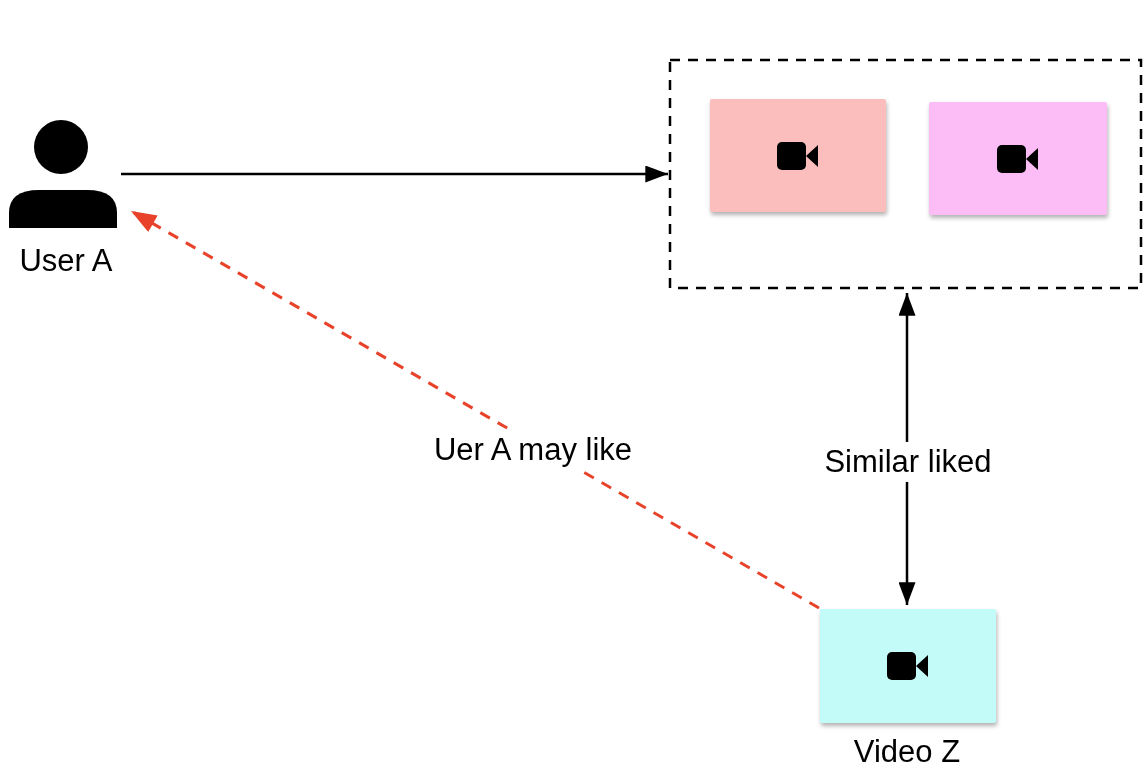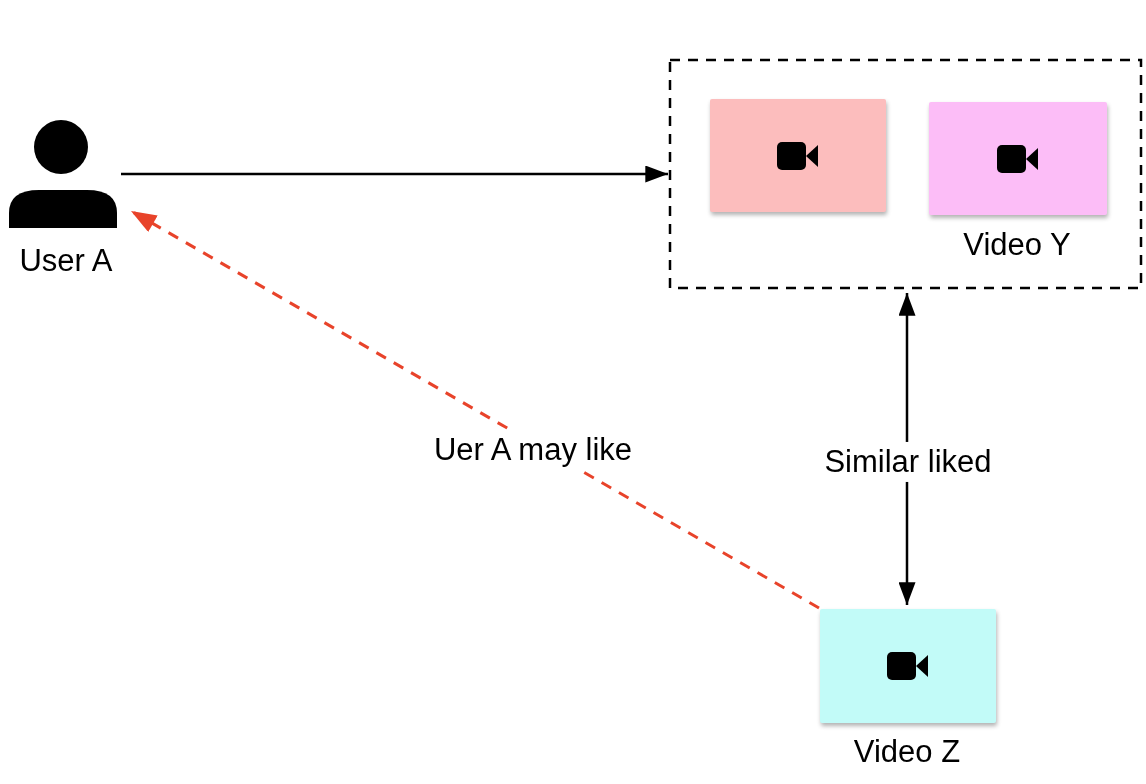--- a/index.html
+++ b/index.html
@@ -80,21 +80,20 @@
       <polygon points="29,15 41,4 41,26" style="fill: rgb(0, 0, 0);"></polygon>
     </svg>
   </div>
 
   <div class="video-card" style="left: 929px; top: 102px; width: 178px; height: 113px; background-color: rgb(252, 189, 247);">
     <svg class="cam" width="42" height="30" viewBox="0 0 42 30">
       <rect x="0" y="1" width="29" height="28" rx="5" style="fill: rgb(0, 0, 0);"></rect>
       <polygon points="29,15 41,4 41,26" style="fill: rgb(0, 0, 0);"></polygon>
     </svg>
   </div>
-  <div class="diagram-label" style="left:1017px; top:245px;">Video Y</div>
 
   <div class="video-card" style="left: 820px; top: 609px; width: 176px; height: 114px; background-color: rgb(194, 251, 248);">
     <svg class="cam" width="42" height="30" viewBox="0 0 42 30">
       <rect x="0" y="1" width="29" height="28" rx="5" style="fill: rgb(0, 0, 0);"></rect>
       <polygon points="29,15 41,4 41,26" style="fill: rgb(0, 0, 0);"></polygon>
     </svg>
   </div>
   <div class="diagram-label" style="left:907px; top:752px;">Video Z</div>
 
   <div class="diagram-label line-label" style="left:533px; top:450px;">Uer A may like</div>

